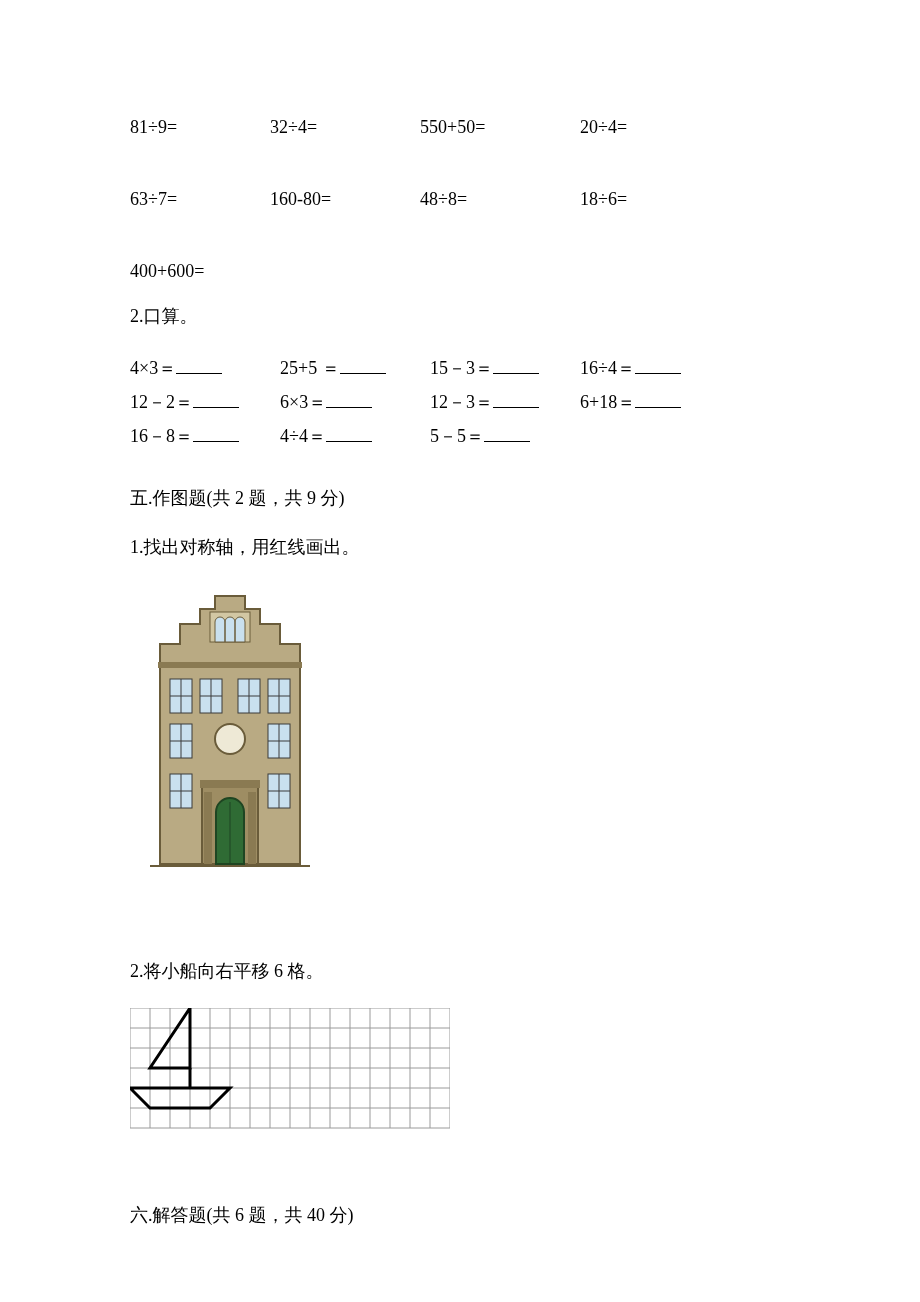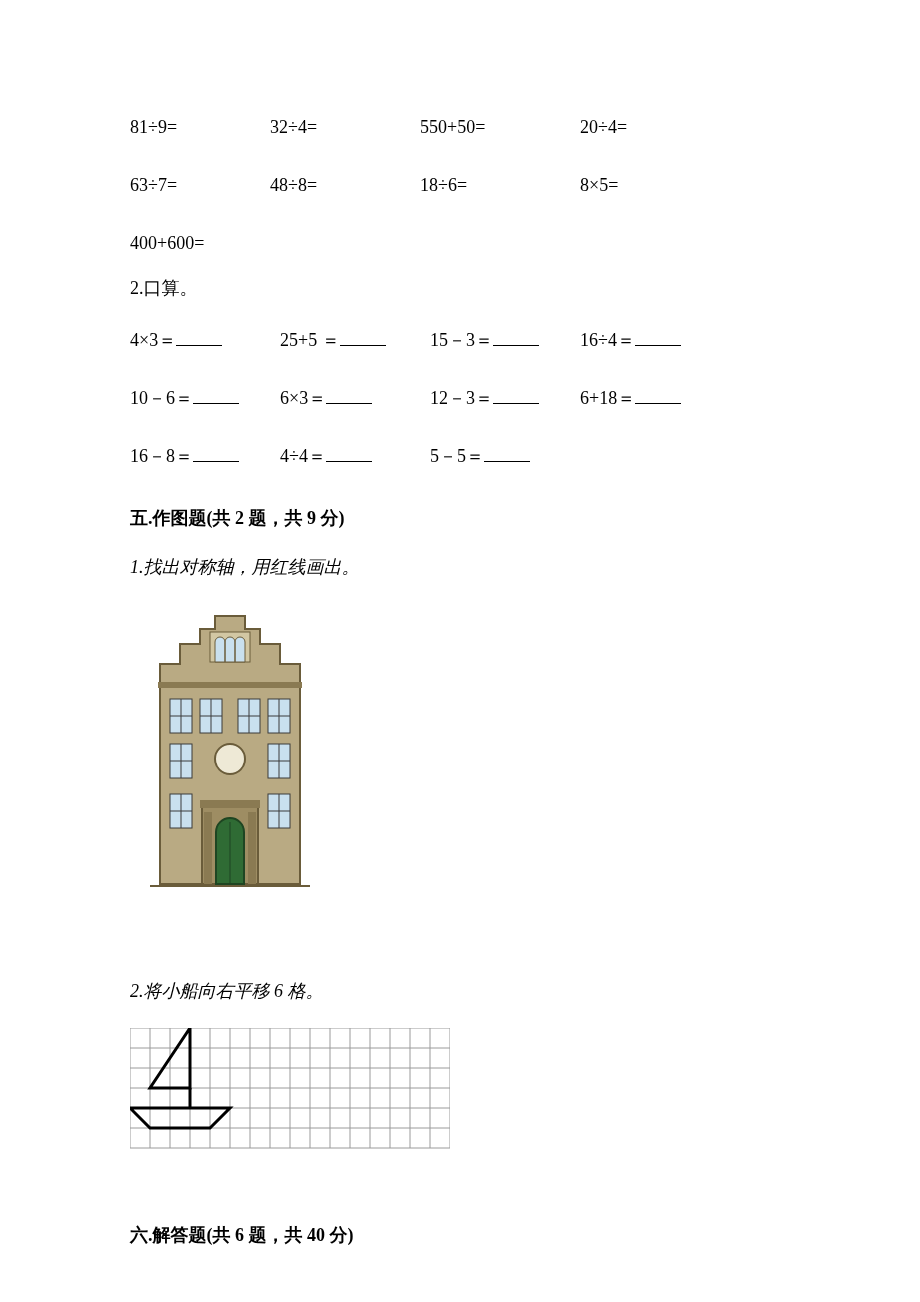--- a/index.html
+++ b/index.html
@@ -8,71 +8,70 @@
       font-family: "SimSun", "宋体", serif;
       font-size: 18px;
       color: #000;
       width: 920px;
       padding: 110px 130px 60px 130px;
       line-height: 1.9;
     }
     .math-grid {
       display: grid;
       grid-template-columns: 140px 150px 160px 180px;
-      row-gap: 24px;
+      row-gap: 38px;
       margin-bottom: 10px;
     }
     .math-grid span { white-space: nowrap; }
     .sub-label { margin-top: 6px; margin-bottom: 18px; }
     .fill-grid {
       display: grid;
       grid-template-columns: 150px 150px 150px 150px;
-      row-gap: 24px;
       margin-bottom: 28px;
     }
     .fill-item { white-space: nowrap; }
     .blank {
       display: inline-block;
       border-bottom: 1px solid #000;
       width: 46px;
       height: 1em;
       vertical-align: baseline;
     }
     .section-title {
-      font-weight: bold;
+      font-weight: normal;
       margin-bottom: 14px;
     }
     .q-text { margin-bottom: 20px; }
-    .q-block { margin-bottom: 60px; font-style: italic; }
+    .q-block { margin-bottom: 60px; }
     .building-wrap { margin-bottom: 70px; }
     svg { display: block; }
   </style>
 </head>
 <body>
 
 <div class="math-grid">
   <span>81÷9=</span>
   <span>32÷4=</span>
   <span>550+50=</span>
   <span>20÷4=</span>
   <span>63÷7=</span>
+  <span>160-80=</span>
   <span>48÷8=</span>
   <span>18÷6=</span>
-  <span>8×5=</span>
   <span>400+600=</span>
 </div>
 
 <div class="sub-label">2.口算。</div>
 
 <div class="fill-grid">
   <span class="fill-item"><span>4×3＝</span><span class="blank"></span></span>
   <span class="fill-item"><span>25+5 ＝</span><span class="blank"></span></span>
   <span class="fill-item"><span>15－3＝</span><span class="blank"></span></span>
   <span class="fill-item"><span>16÷4＝</span><span class="blank"></span></span>
-  <span class="fill-item"><span>10－6＝</span><span class="blank"></span></span>
+  <span class="fill-item"><span>12－2＝</span><span class="blank"></span></span>
   <span class="fill-item"><span>6×3＝</span><span class="blank"></span></span>
   <span class="fill-item"><span>12－3＝</span><span class="blank"></span></span>
   <span class="fill-item"><span>6+18＝</span><span class="blank"></span></span>
   <span class="fill-item"><span>16－8＝</span><span class="blank"></span></span>
   <span class="fill-item"><span>4÷4＝</span><span class="blank"></span></span>
   <span class="fill-item"><span>5－5＝</span><span class="blank"></span></span>
 </div>
 
 <div class="section-title">五.作图题(共 2 题，共 9 分)</div>
 

